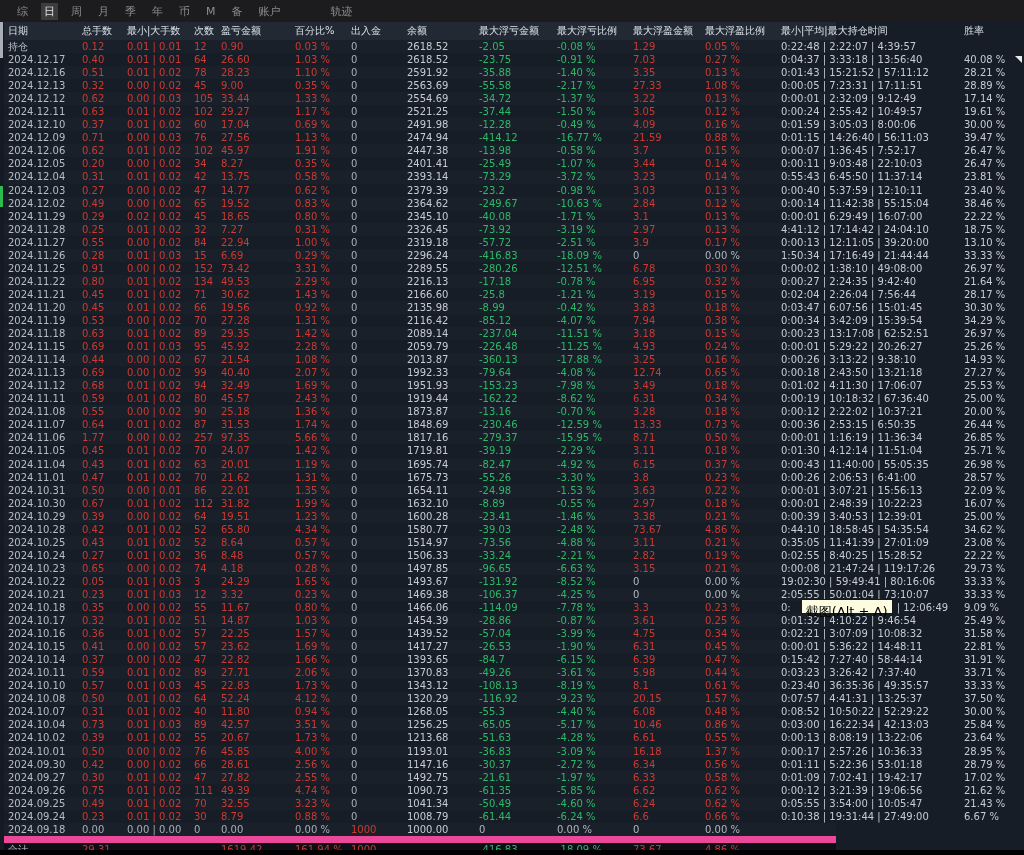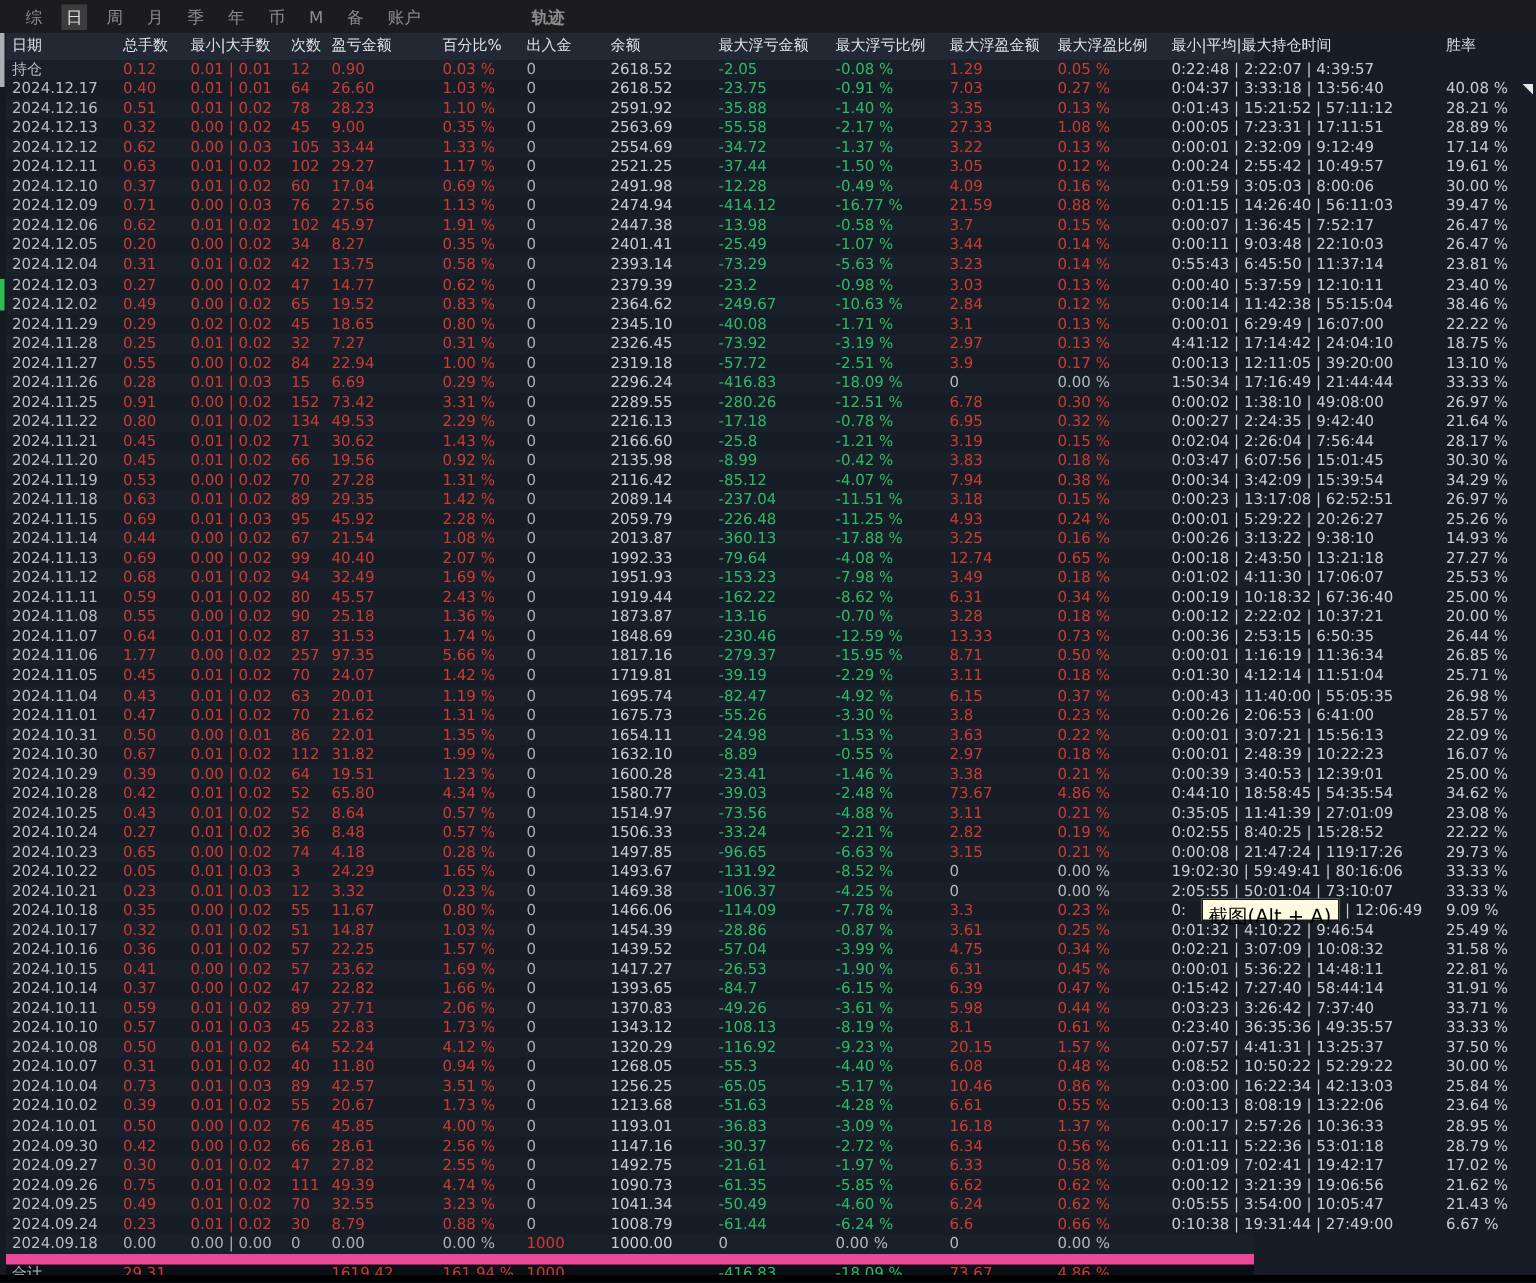--- a/index.html
+++ b/index.html
@@ -6,21 +6,21 @@
   html,body { background:#000; }
   body { font-family:"DejaVu Sans","Liberation Sans",sans-serif; }
   #app { position:relative; width:1024px; height:855px; background:#171d27; overflow:hidden; }
 
   
   #menubar { position:absolute; left:0; top:0; width:1024px; height:22px; background:#1c1c1e;
              display:flex; align-items:center; padding-left:14px; gap:10px;
              font-size:11px; color:#8c8c8c; }
   .menu-item { padding:1px 3px; cursor:default; white-space:nowrap; }
   .menu-item.selected { background:#3c3c3c; color:#e2e2e2; }
-  .menu-item.gap-before { margin-left:58px;font-weight:bold; }
+  .menu-item.gap-before { margin-left:34px; }
 
   
   #table { position:absolute; left:0; top:22px; width:836px; }
   .grid-row { display:grid; grid-template-columns:82px 45px 67px 27px 74px 56px 56px 72px 78px 76px 72px 76px 183px 60px; }
   #header-row { height:18px; background:#222935; color:#dce1e7; font-size:10px; line-height:18px; }
   #header-row .cell { white-space:nowrap; overflow:hidden; }
   .row { height:13.05px; font-size:10px; line-height:13px; }
   .row:nth-child(odd) { background:rgba(255,255,255,0.016); }
   .cell { white-space:nowrap; overflow:visible; }
   .cell:first-child { padding-left:8px; }
@@ -249,21 +249,21 @@
         <div class="grid-row row">
           <div class="cell c-date">2024.12.04</div>
           <div class="cell c-red">0.31</div>
           <div class="cell c-red">0.01 | 0.02</div>
           <div class="cell c-red">42</div>
           <div class="cell c-red">13.75</div>
           <div class="cell c-red">0.58 %</div>
           <div class="cell c-gray">0</div>
           <div class="cell c-white">2393.14</div>
           <div class="cell c-green">-73.29</div>
-          <div class="cell c-green">-5.63 %</div>
+          <div class="cell c-green">-3.72 %</div>
           <div class="cell c-red">3.23</div>
           <div class="cell c-red">0.14 %</div>
           <div class="cell c-white">0:55:43 | 6:45:50 | 11:37:14</div>
           <div class="cell c-white">23.81 %</div>
         </div>
         <div class="grid-row row">
           <div class="cell c-date">2024.12.03</div>
           <div class="cell c-red">0.27</div>
           <div class="cell c-red">0.00 | 0.02</div>
           <div class="cell c-red">47</div>

